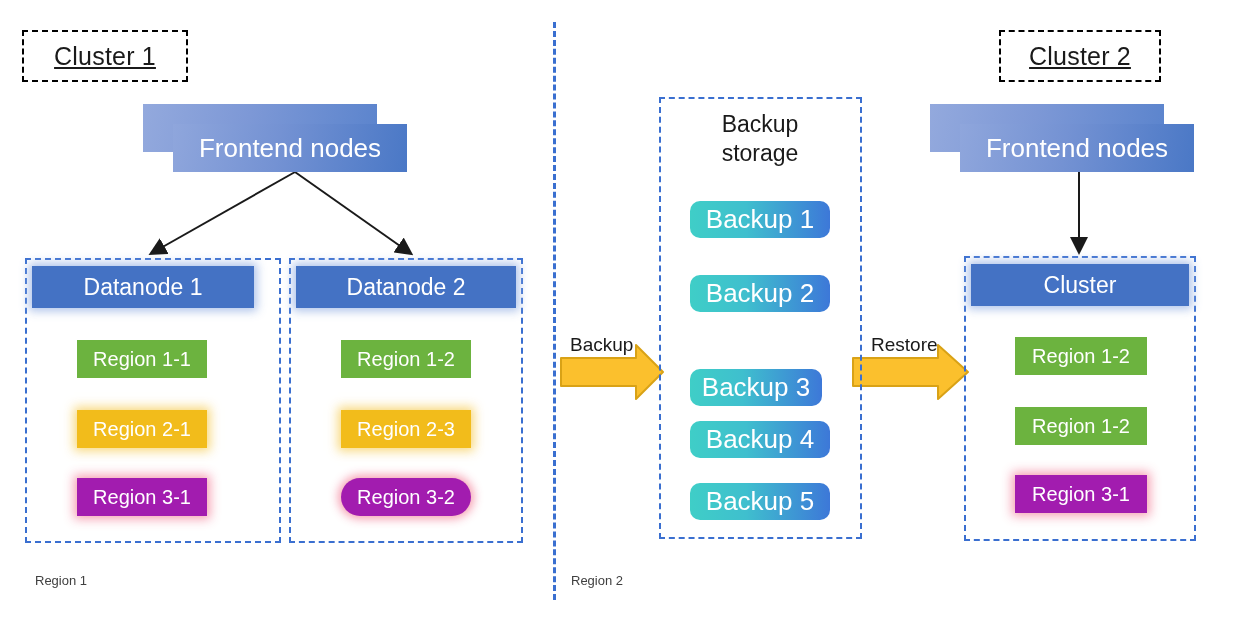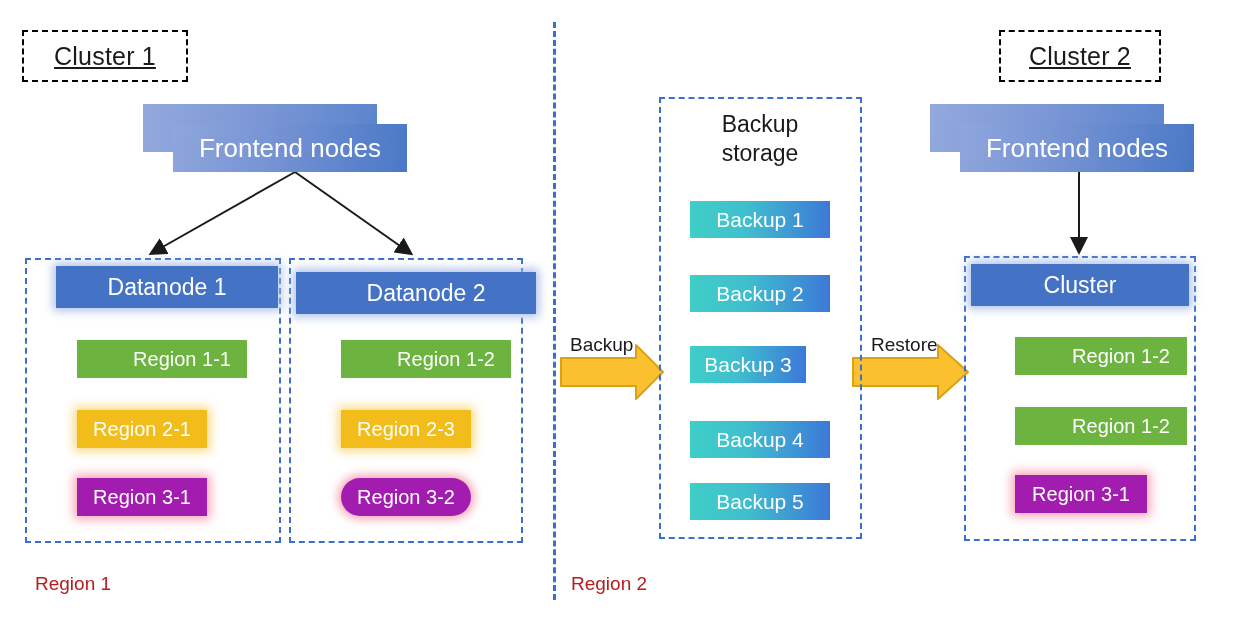--- a/index.html
+++ b/index.html
@@ -82,54 +82,55 @@
   
   .region-chip {
     position: absolute;
     color: #ffffff;
     font-size: 20px;
     display: flex;
     align-items: center;
     justify-content: center;
     white-space: nowrap;
   }
-  .region-green  { background: #6cb33f; padding-left: 40px; }
+  .region-green  { background: #6cb33f; }
   .region-yellow { background: #f2bc1b; box-shadow: 0 0 10px 3px rgba(247,212,110,0.9); }
   .region-red    { background: #a21caf; box-shadow: 0 0 10px 3px rgba(245,150,170,0.9); }
 
   
   .backup-title {
     position: absolute;
     color: #1a1a1a;
     font-size: 23px;
     text-align: center;
     line-height: 1.26;
     width: 200px;
   }
   .backup-chip {
     position: absolute;
     background: linear-gradient(90deg, #3fcec7 0%, #3fbfce 40%, #3d78d8 100%);
     color: #ffffff;
-    font-size: 21px;
-    display: flex;
-    align-items: center;
-    justify-content: center;
+    font-size: 26px;
+    display: flex;
+    align-items: center;
+    justify-content: center;
+    border-radius: 10px;
   }
 
   
   .divider {
     position: absolute;
     border-left: 3px dashed #3a6fd0;
   }
 
   
   .region-label {
     position: absolute;
-    color: #b91c1c;
-    font-size: 19px;
+    color: #404040;
+    font-size: 13px;
     white-space: nowrap;
   }
 
   
   .flow-label {
     position: absolute;
     color: #1a1a1a;
     font-size: 19px;
     white-space: nowrap;
   }
@@ -171,35 +172,35 @@
   </div>
 
   <div class="frontend-stack" style="left:143px; top:104px; width:270px; height:72px;">
     <div class="frontend-back"></div>
     <div class="frontend-front">
       <span>Frontend nodes</span>
     </div>
   </div>
 
   <div class="dashed-blue-box" style="left:25px; top:258px; width:256px; height:285px;"></div>
-  <div class="datanode-header" style="left:32px; top:266px; width:222px; height:42px;margin-left:24px;">
+  <div class="datanode-header" style="left:32px; top:266px; width:222px; height:42px;">
     <span>Datanode 1</span>
   </div>
   <div class="region-chip region-green" style="left:77px; top:340px; width:130px; height:38px;">
     <span>Region 1-1</span>
   </div>
   <div class="region-chip region-yellow" style="left:77px; top:410px; width:130px; height:38px;">
     <span>Region 2-1</span>
   </div>
   <div class="region-chip region-red" style="left:77px; top:478px; width:130px; height:38px;">
     <span>Region 3-1</span>
   </div>
 
   <div class="dashed-blue-box" style="left:289px; top:258px; width:234px; height:285px;"></div>
-  <div class="datanode-header" style="left:296px; top:272px; width:220px; height:42px;padding-left:20px;">
+  <div class="datanode-header" style="left:296px; top:266px; width:220px; height:42px;">
     <span>Datanode 2</span>
   </div>
   <div class="region-chip region-green" style="left:341px; top:340px; width:130px; height:38px;">
     <span>Region 1-2</span>
   </div>
   <div class="region-chip region-yellow" style="left:341px; top:410px; width:130px; height:38px;">
     <span>Region 2-3</span>
   </div>
   <div class="region-chip region-red" style="left:341px; top:478px; width:130px; height:38px;border-radius:19px;">
     <span>Region 3-2</span>
@@ -219,21 +220,21 @@
     <div>Backup</div>
     <div>storage</div>
   </div>
 
   <div class="backup-chip" style="left:690px; top:201px; width:140px; height:37px;">
     <span>Backup 1</span>
   </div>
   <div class="backup-chip" style="left:690px; top:275px; width:140px; height:37px;">
     <span>Backup 2</span>
   </div>
-  <div class="backup-chip" style="left:690px; top:346px; width:116px; height:37px;">
+  <div class="backup-chip" style="left:690px; top:369px; width:132px; height:37px;">
     <span>Backup 3</span>
   </div>
   <div class="backup-chip" style="left:690px; top:421px; width:140px; height:37px;">
     <span>Backup 4</span>
   </div>
   <div class="backup-chip" style="left:690px; top:483px; width:140px; height:37px;">
     <span>Backup 5</span>
   </div>
 
   <div class="cluster-chip" style="left:999px; top:30px; width:158px; height:48px;">

